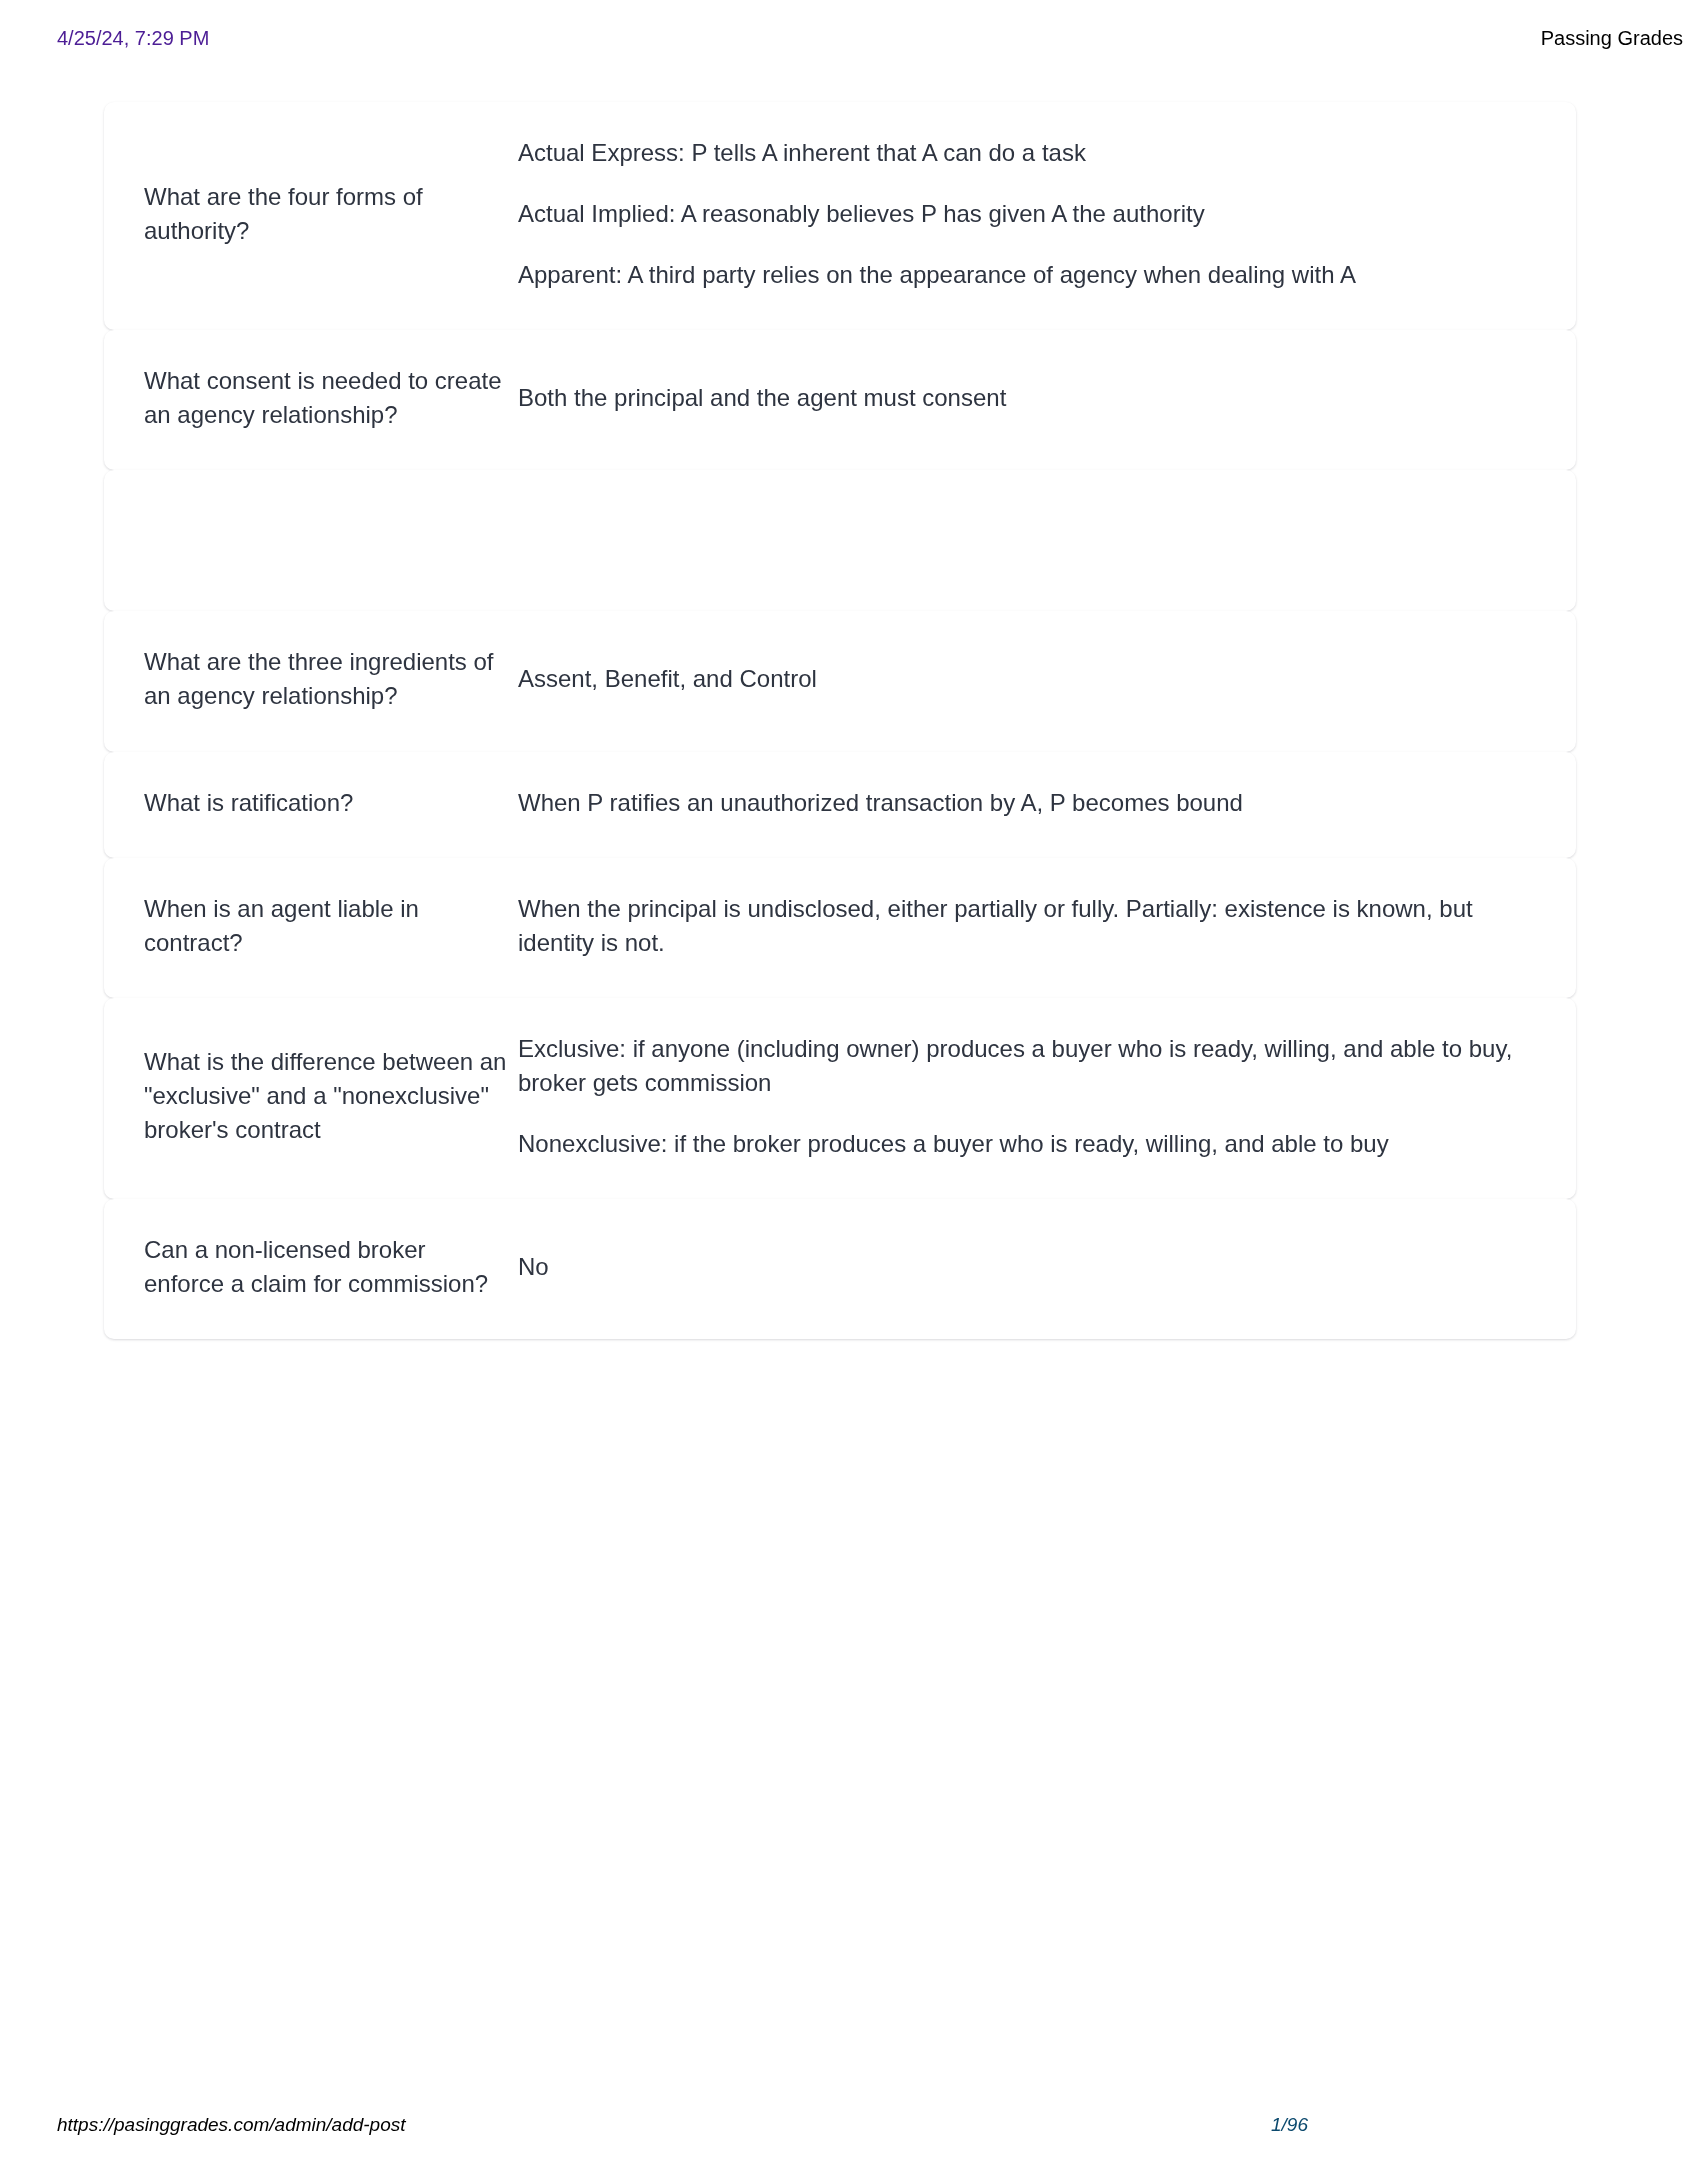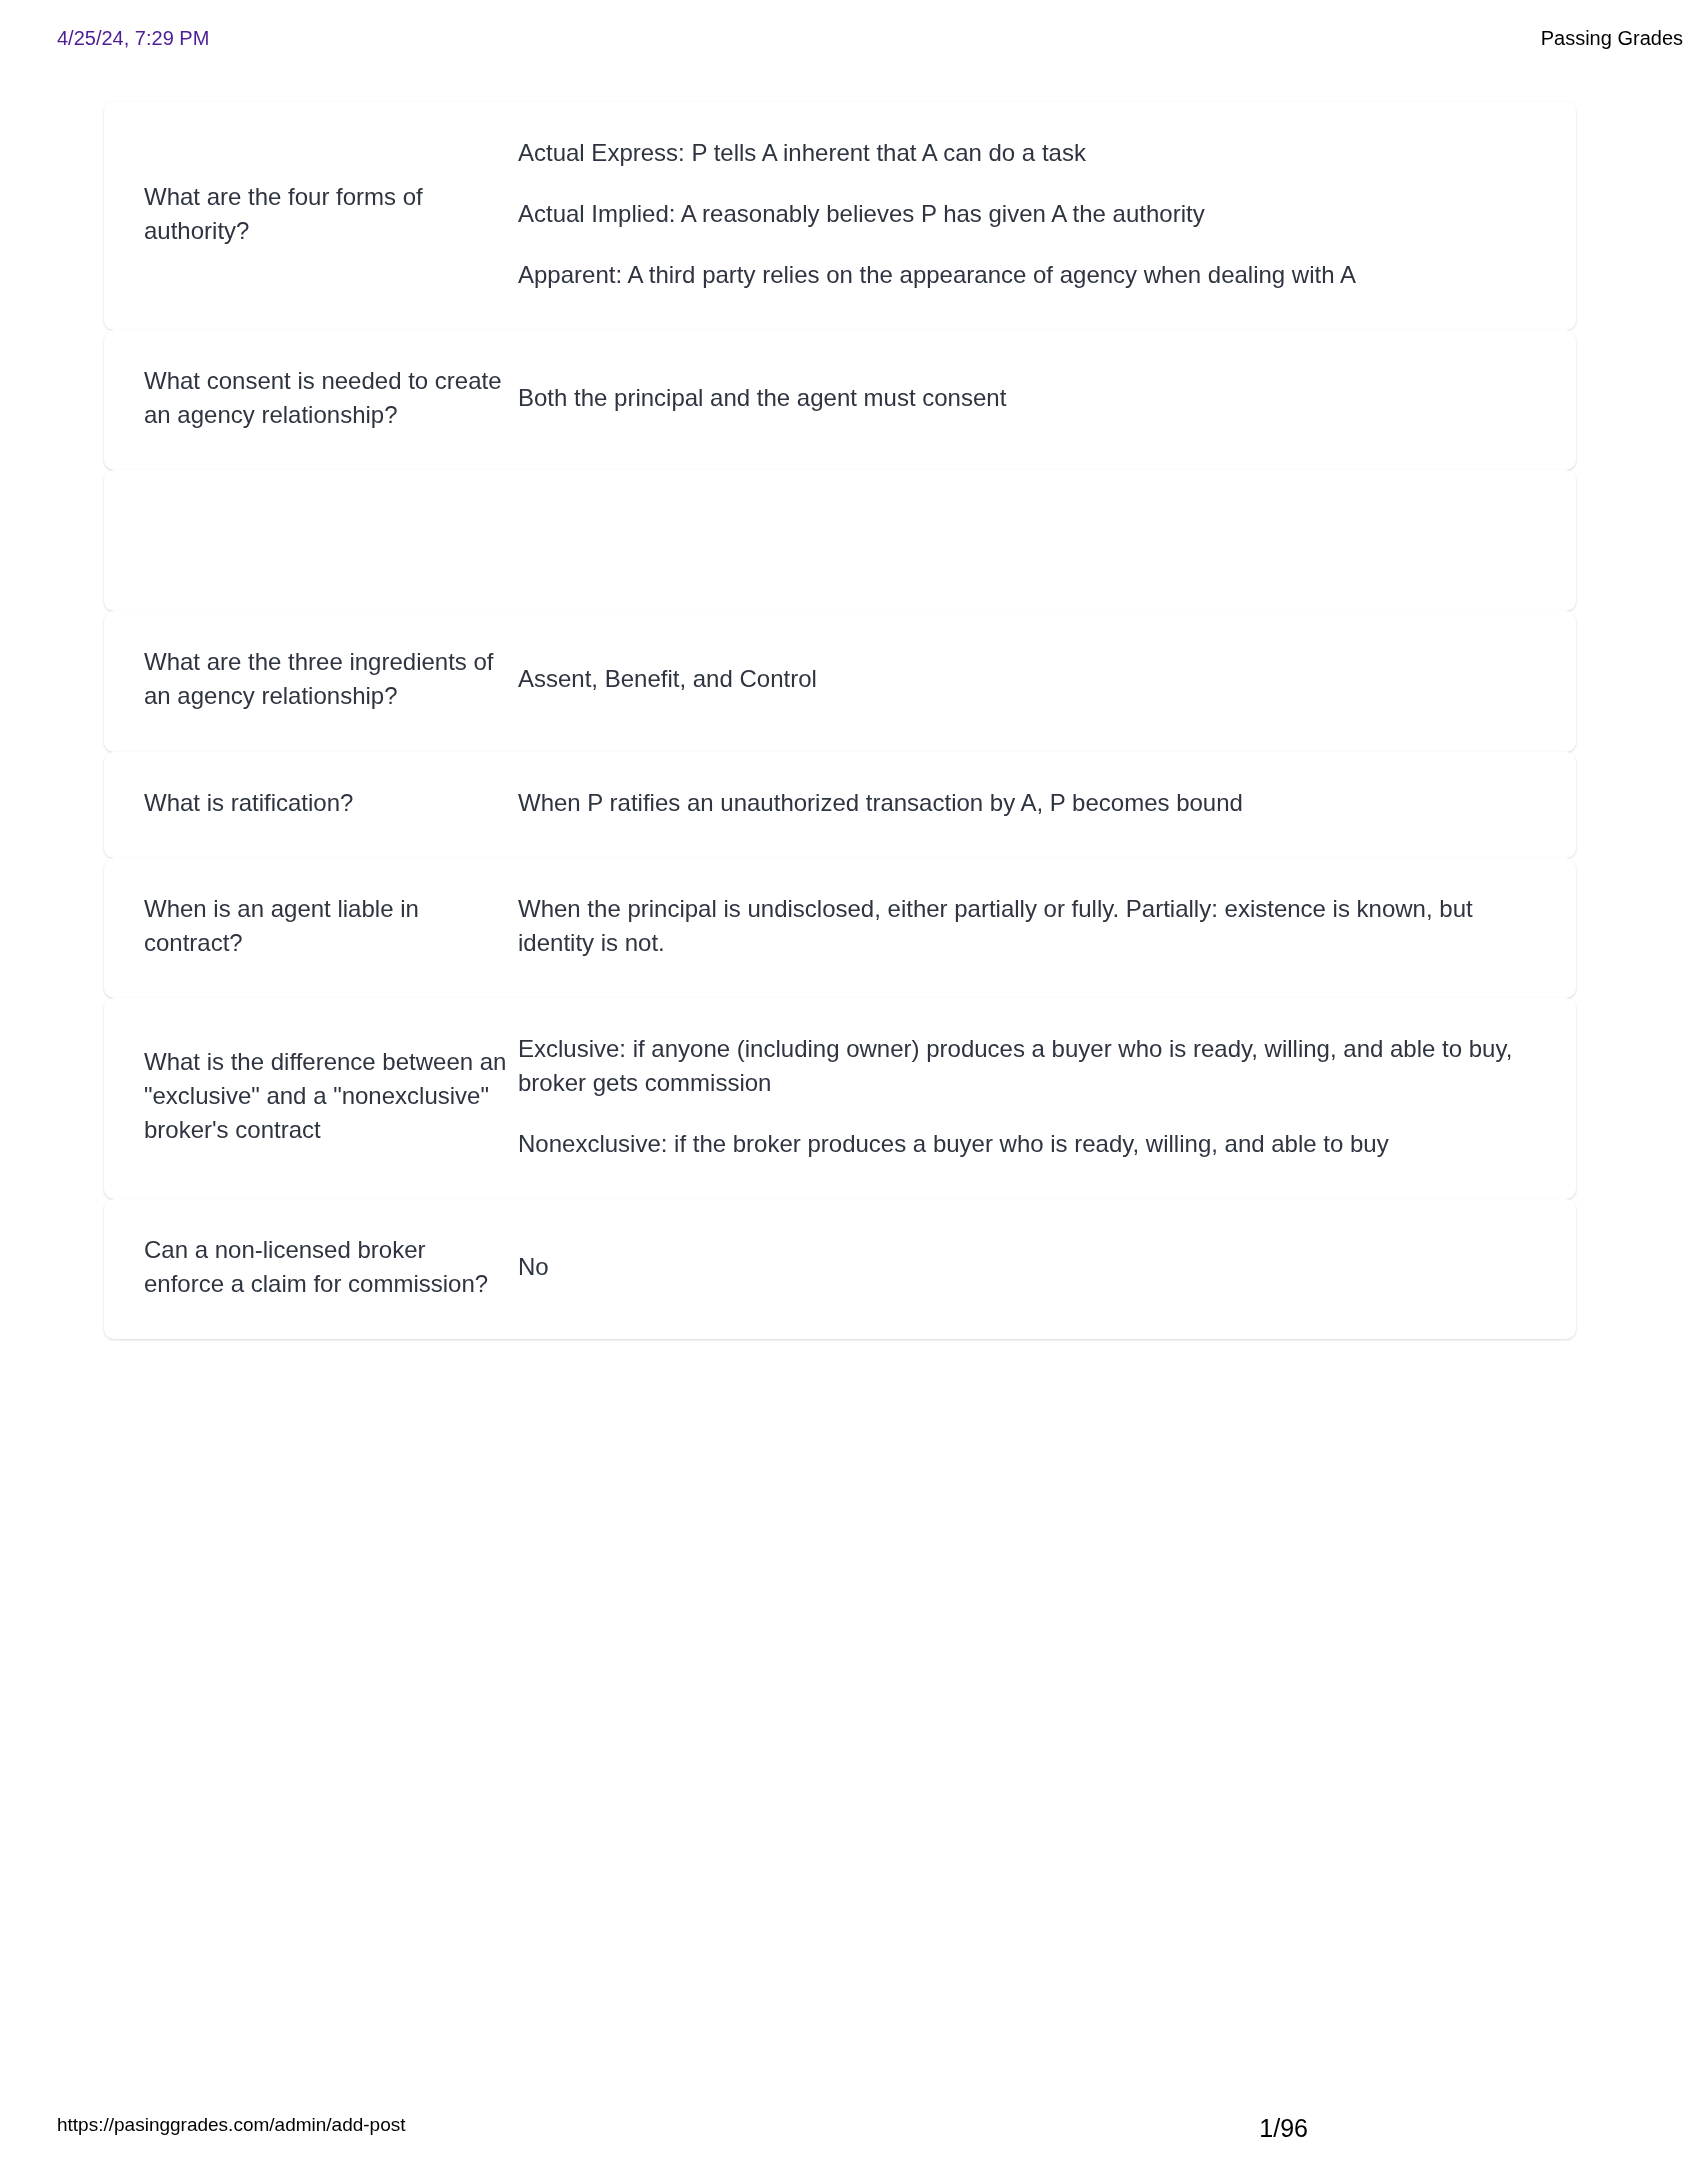--- a/index.html
+++ b/index.html
@@ -87,35 +87,36 @@
     margin-bottom: 0;
   }
 
   
   .print-footer {
     position: absolute;
     bottom: 24px;
     left: 0;
     width: 1365px;
     height: 40px;
+    font-style: italic;
   }
   .print-footer .pf-url {
     position: absolute;
     left: 57px;
     top: 0;
     font-size: 19px;
     color: #000000;
     white-space: nowrap;
   }
   .print-footer .pf-page {
     position: absolute;
     right: 57px;
     top: 0;
-    font-size: 25px;
-    color: #000000;
+    font-size: 19px;
+    color: #0c4a6e;
     white-space: nowrap;
   }
 </style>
 </head>
 <body>
 
 <div class="print-header">
   <span class="ph-date">4/25/24, 7:29 PM</span>
   <span class="ph-title">Passing Grades</span>
 </div>

